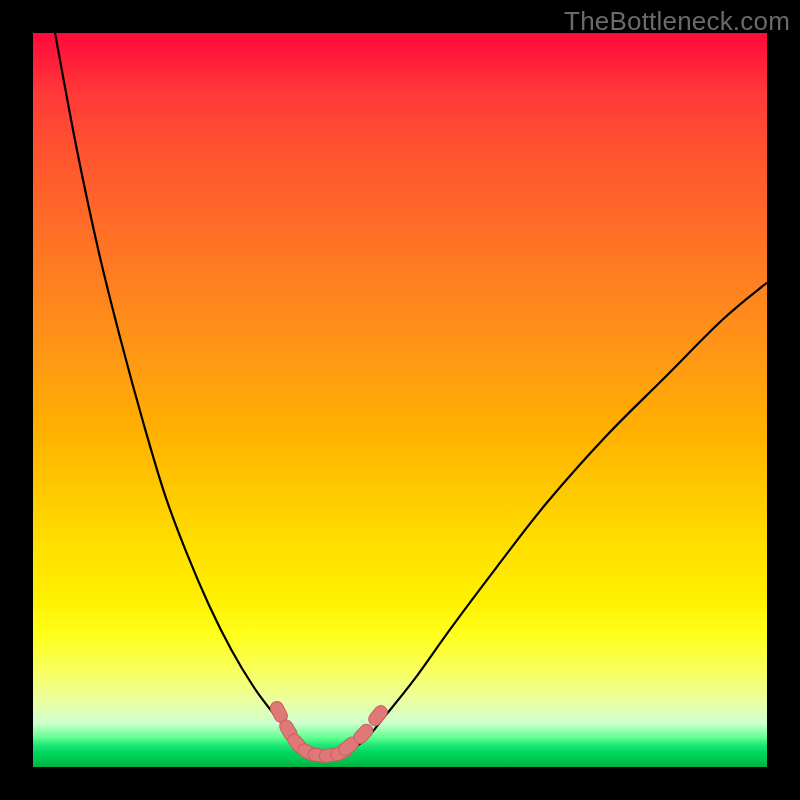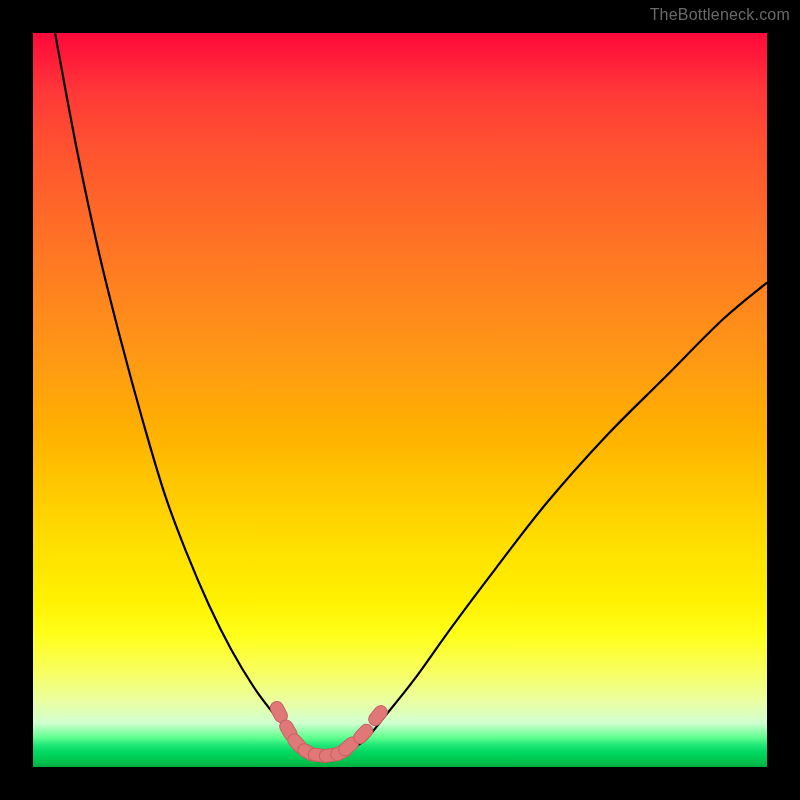--- a/index.html
+++ b/index.html
@@ -54,21 +54,21 @@
       #00d860 98%,
       #00c850 99%,
       #00b040 100%
     );
   }
   .watermark {
     position: absolute;
     top: 6px;
     right: 10px;
     color: #6a6a6a;
-    font-size: 16px;
+    font-size: 26px;
     font-weight: 500;
     letter-spacing: 0.2px;
     user-select: none;
   }
   svg.curves {
     position: absolute;
     top: 0;
     left: 0;
   }
 </style>

